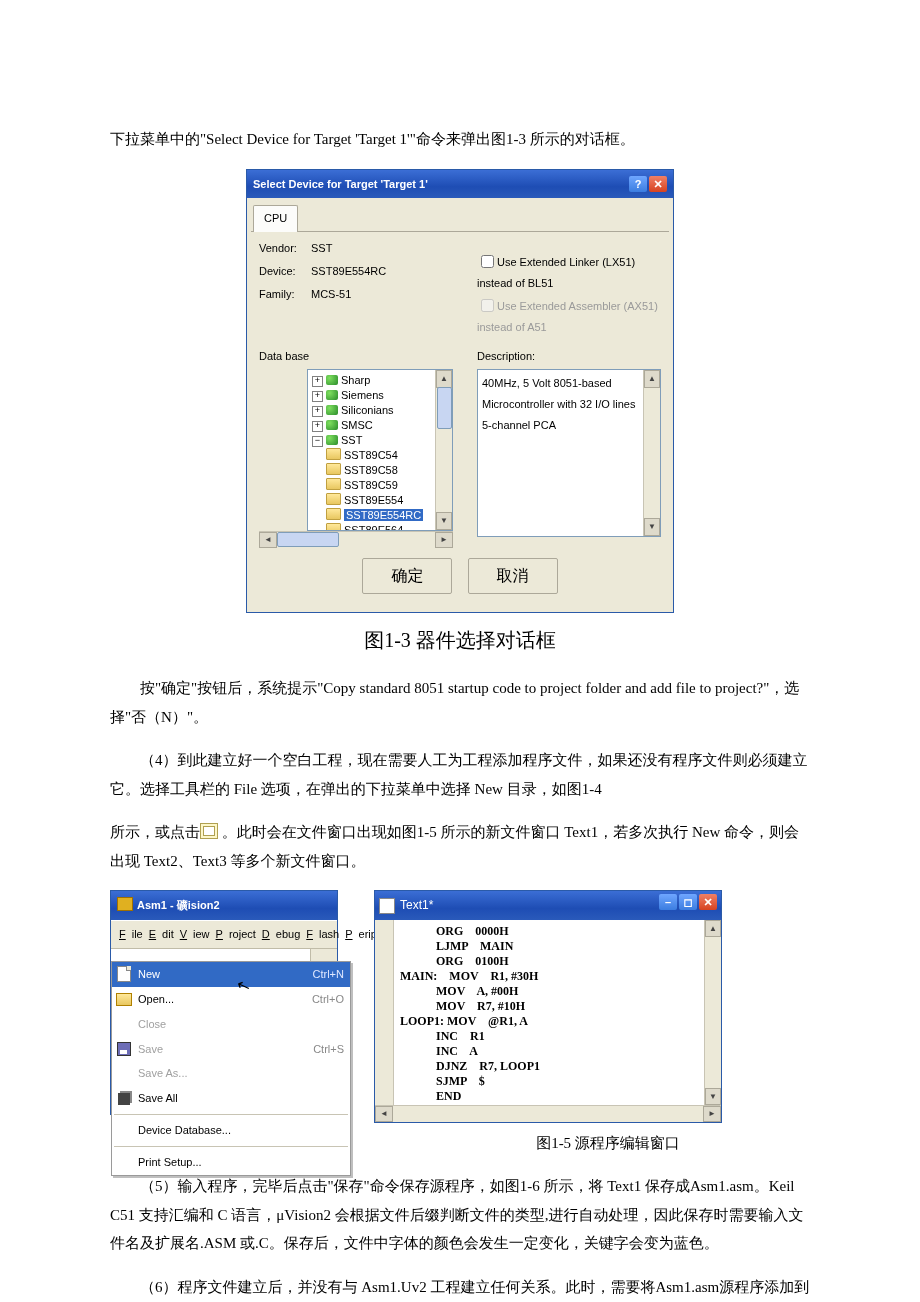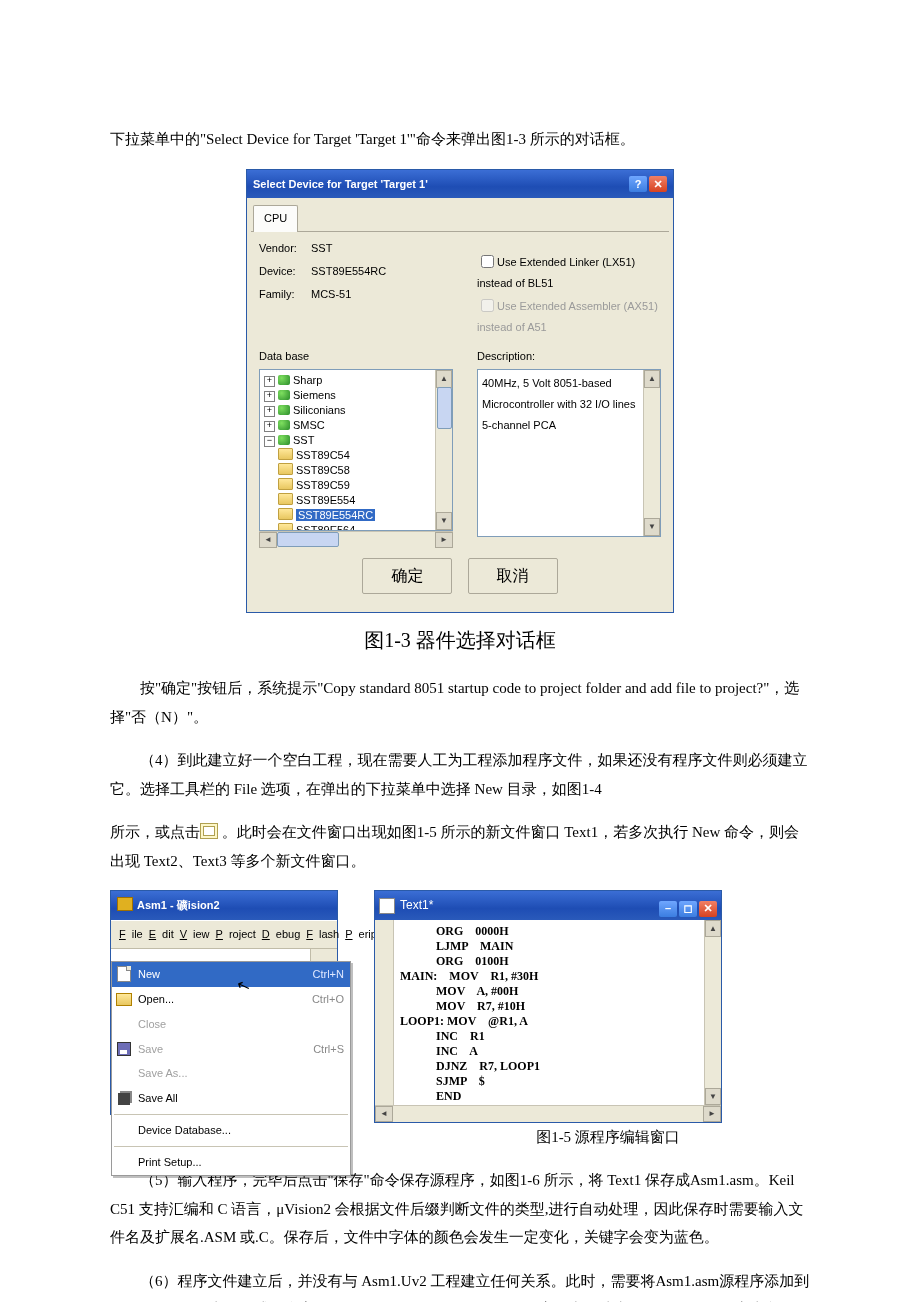--- a/index.html
+++ b/index.html
@@ -80,21 +80,21 @@
   .chk.dis { color:#9a9a9a; }
   .chk input { vertical-align:-2px; margin-right:3px; }
   .sec-lbl { font-size:11px; margin:6px 0 2px 0; }
   .treebox, .descbox {
     background:#fff;
     border:1px solid #7f9db9;
     font-family:Tahoma,sans-serif;
     font-size:11px;
     position:relative;
   }
-  .treebox { height: 160px; display:flex; }
+  .treebox { height: 160px; display:flex;margin-left:48px; }
   .tree-scroll { flex:1; overflow:hidden; padding:2px 2px; }
   .tree ul { list-style:none; margin:0; padding-left:14px; }
   .tree > ul { padding-left:2px; }
   .tree li { white-space:nowrap; line-height:14px; margin:1px 0; }
   .pm {
     display:inline-block;width:9px;height:9px;border:1px solid #808080;background:#fff;
     text-align:center;line-height:7px;font-size:9px;margin-right:3px;vertical-align:1px;
   }
   .dicon {
     display:inline-block;width:12px;height:10px;vertical-align:-1px;margin-right:3px;
@@ -163,21 +163,21 @@
   .dd-icon .disk-ico::after{content:"";position:absolute;left:2px;bottom:1px;width:7px;height:4px;background:#fff;}
   .dd-icon .multi-ico{display:inline-block;width:12px;height:12px;background:#444;box-shadow:2px -2px 0 #888;}
 
   .right-blank { width:26px;background:#ece9d8;border-left:1px solid #c0bca8; }
 
   
   .fig15 { width: 348px; }
   .ed-window { border:1px solid #2a5aa8; font-family:Tahoma,sans-serif; font-size:11px; }
   .ed-title {
     background: linear-gradient(#3b6ed5,#1e4db4 60%,#2a5aba);
-    color:#fff;display:flex;align-items:flex-end;justify-content:space-between;
+    color:#fff;display:flex;align-items:flex-start;justify-content:space-between;
     padding:3px 4px;font-size:12px;
   }
   .ed-title-left{display:flex;align-items:center;gap:5px;}
   .ed-doc-ico{width:14px;height:14px;background:#fff;border:1px solid #888;}
   .xp-min, .xp-max { background: linear-gradient(#6fa6ff,#3b7de0); }
   .ed-body { background:#fff; display:flex; height:185px; }
   .ed-gutter { width:18px;background:#ece9d8;border-right:1px solid #c8c4b4; }
   .ed-text {
     flex:1;
     font-family:"Times New Roman",serif;
@@ -188,21 +188,21 @@
     color:#000;
     line-height:1.25;
   }
   .ed-vscroll { width:16px;background:#ece9d8;border-left:1px solid #c8c4b4;position:relative; }
   .ed-vscroll .arrow{height:15px;background:#dedacb;border:1px solid #aca899;display:flex;align-items:center;justify-content:center;font-size:8px;color:#444;}
   .ed-vscroll .arrow.bot{position:absolute;bottom:0;left:0;right:0;}
   .ed-hscroll{height:16px;background:#ece9d8;border-top:1px solid #c8c4b4;display:flex;}
   .ed-hscroll .arrow{width:16px;height:14px;background:#dedacb;border:1px solid #aca899;display:flex;align-items:center;justify-content:center;font-size:8px;color:#444;}
   .ed-hscroll .track{flex:1;}
 
-  .fig-caps { display:flex; gap:36px; margin-top:0; }
+  .fig-caps { display:flex; gap:36px; margin-top:6px; }
   .fig-caps .c1{width:288px;text-align:center;}
   .fig-caps .c2{width:348px;text-align:center;}
 </style>
 </head>
 <body>
 
 <div class="page">
 
   <p>下拉菜单中的"Select Device for Target 'Target 1'"命令来弹出图1-3 所示的对话框。</p>
 

